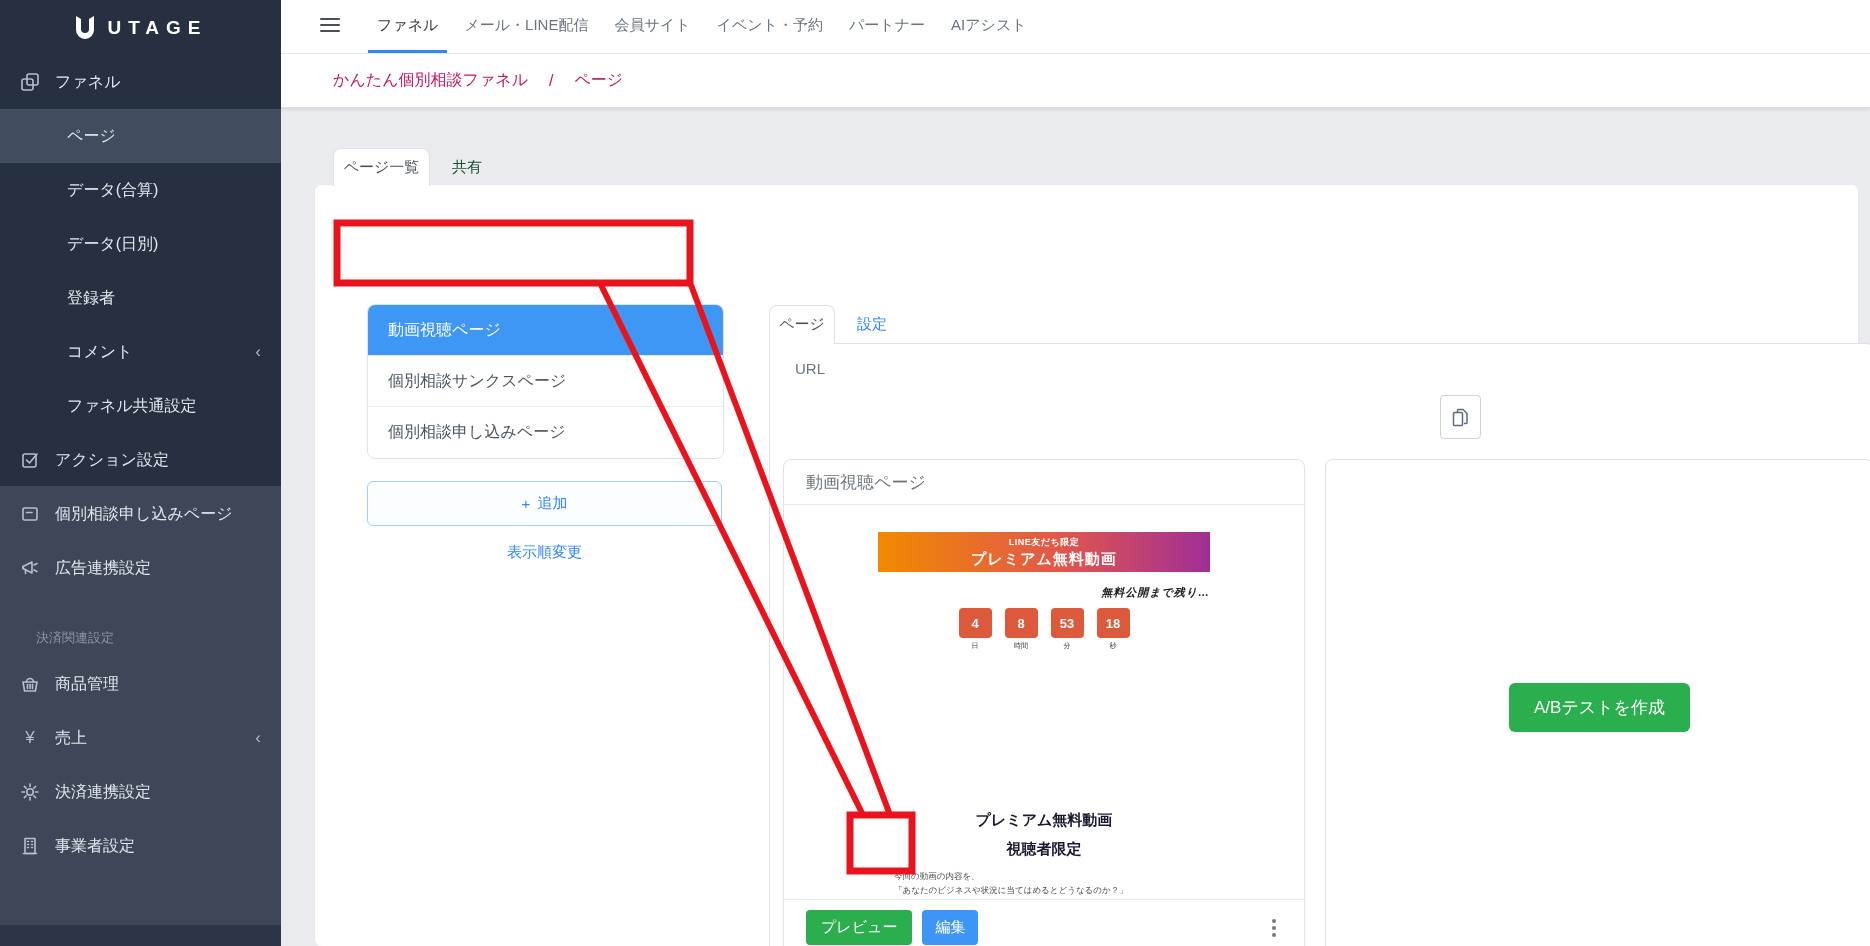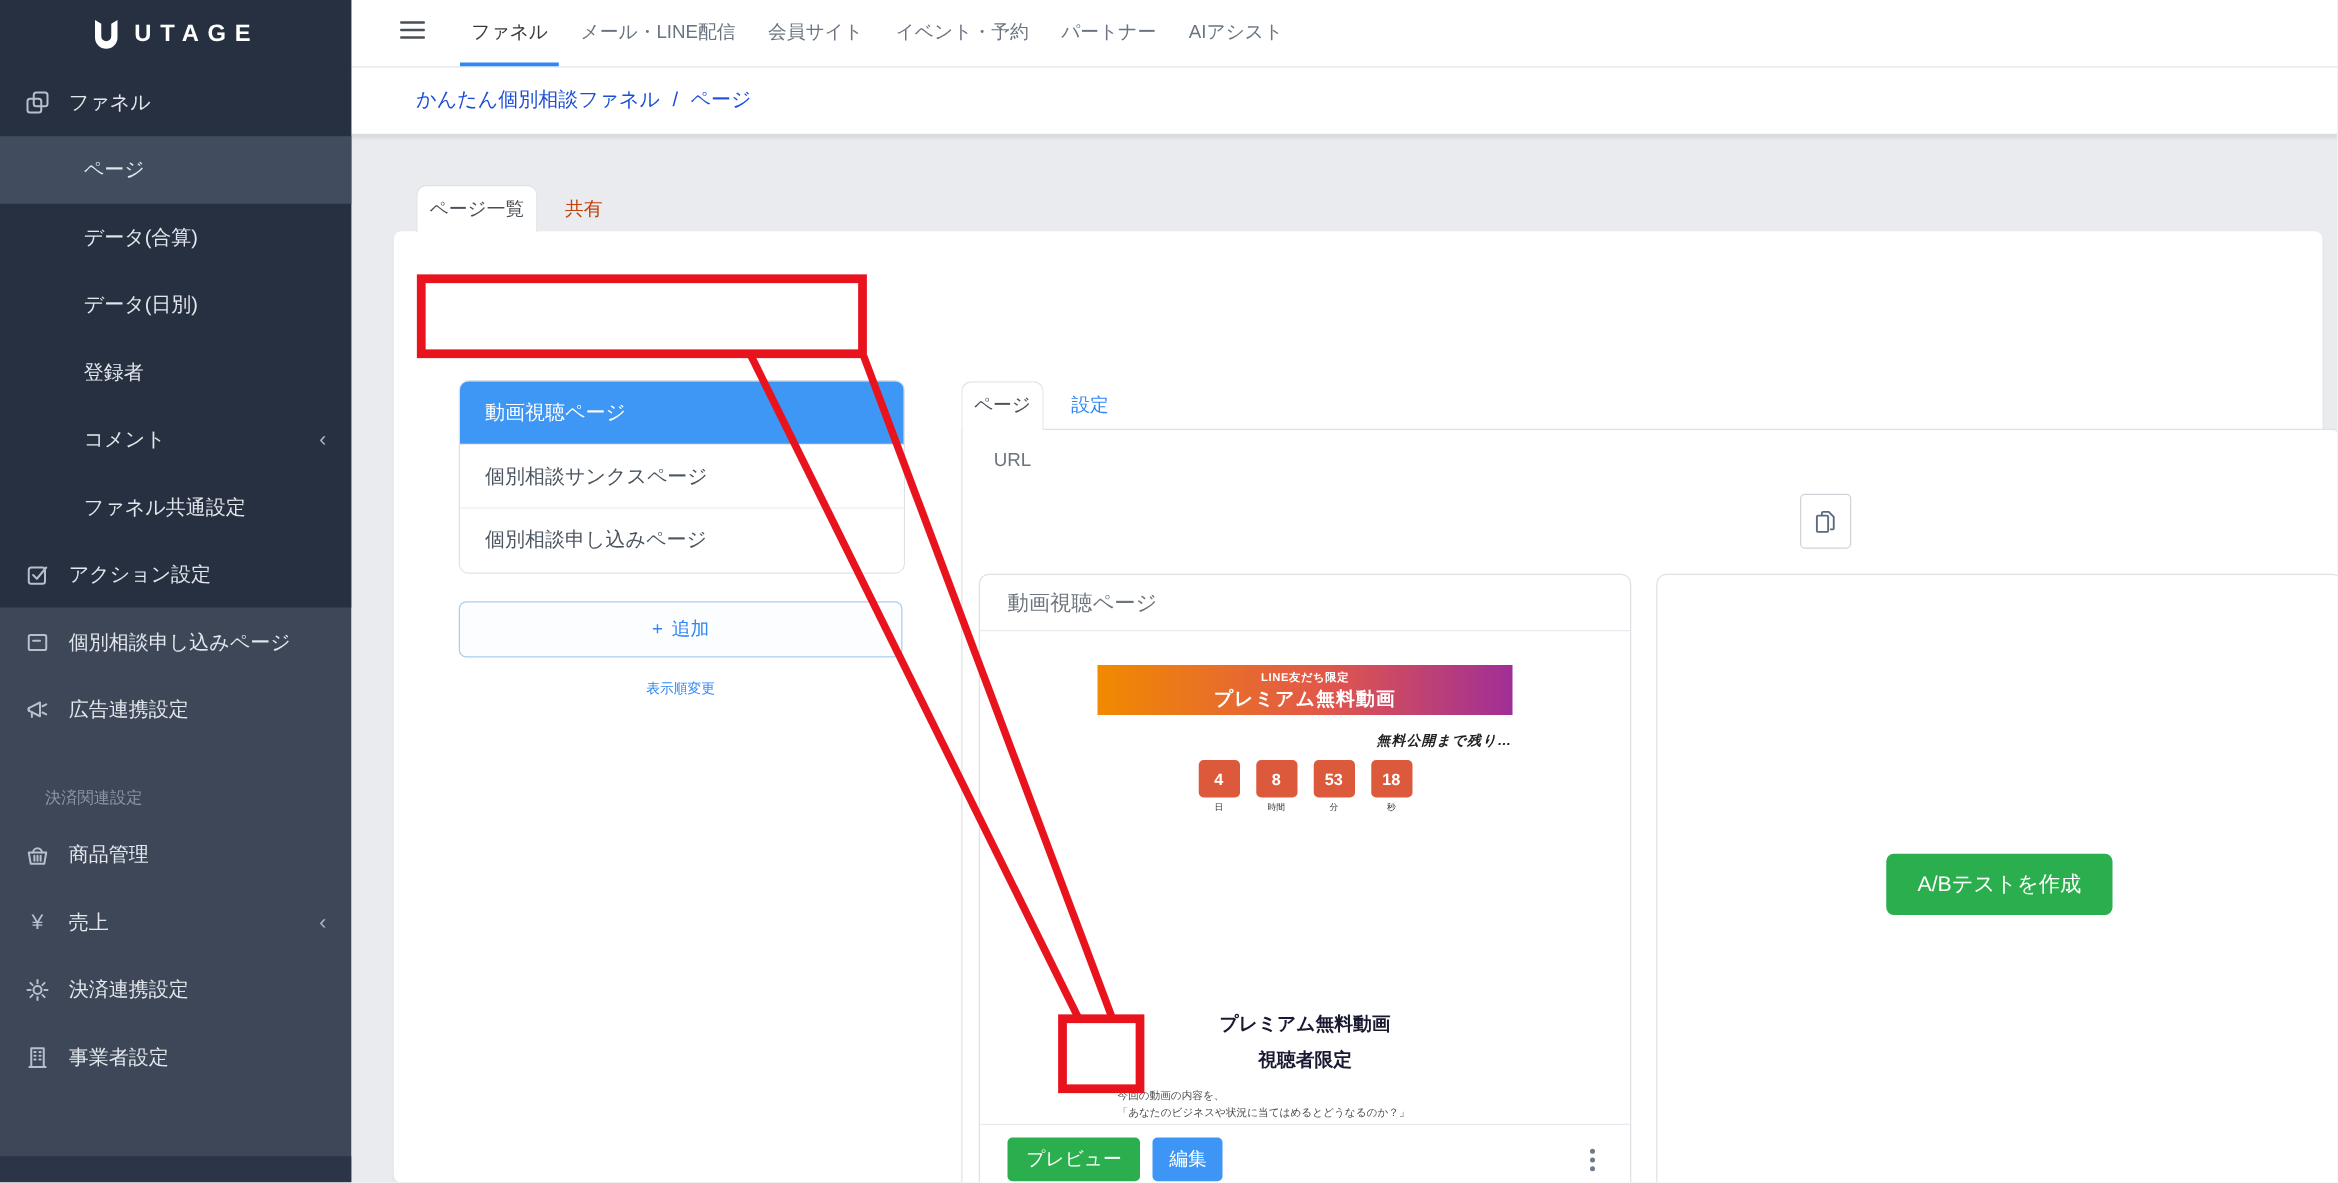--- a/index.html
+++ b/index.html
@@ -25,36 +25,36 @@
   .yen-ic { font-size:17px; color:#b7bfcc; }
 
   
   .topnav { position:absolute; left:281px; top:0; width:1589px; height:54px; background:#fff; border-bottom:1px solid #e3e7ea; display:flex; align-items:stretch; z-index:4; }
   .hamburger { margin:0 0 0 39px; align-self:center; cursor:pointer; }
   .nav-items { display:flex; margin-left:24px; }
   .nav-item { font-size:15px; color:#6a7480; padding:0 9px; margin:0 4px; display:flex; align-items:center; border-bottom:3px solid transparent; white-space:nowrap; cursor:pointer; }
   .nav-item.active { color:#343a40; border-bottom-color:#2f86f6; }
 
   
-  .breadcrumb { position:absolute; left:281px; top:54px; width:1589px; height:54px; background:#fff; display:flex; align-items:center; padding-left:52px; gap:10px; font-size:16px; color:#1d4ed8; border-bottom:1px solid #d9dee3; box-shadow:0 2px 3px rgba(0,0,0,.08); z-index:3; }
+  .breadcrumb { position:absolute; left:281px; top:54px; width:1589px; height:54px; background:#fff; display:flex; align-items:center; padding-left:52px; gap:21px; font-size:16px; color:#be185d; border-bottom:1px solid #d9dee3; box-shadow:0 2px 3px rgba(0,0,0,.08); z-index:3; }
   .bc-link { cursor:pointer; }
 
   
   .content { position:absolute; left:281px; top:108px; width:1589px; height:838px; background:#e9ebef; }
   .outer-card { position:absolute; left:34px; top:77px; width:1543px; height:761px; background:#fff; border-radius:6px; box-shadow:0 1px 2px rgba(0,0,0,.04); }
   .tab-pagelist { position:absolute; left:52px; top:40px; width:97px; height:38px; background:#fff; border:1px solid #dee2e6; border-bottom:none; border-radius:8px 8px 0 0; display:flex; align-items:center; justify-content:center; font-size:15px; color:#495057; z-index:2; cursor:pointer; white-space:nowrap; }
-  .tab-share { position:absolute; left:156px; top:40px; width:60px; height:38px; display:flex; align-items:center; justify-content:center; font-size:15px; color:#c2410c; z-index:2; cursor:pointer; white-space:nowrap; }
+  .tab-share { position:absolute; left:156px; top:40px; width:60px; height:38px; display:flex; align-items:center; justify-content:center; font-size:15px; color:#14532d; z-index:2; cursor:pointer; white-space:nowrap; }
 
   
   .page-list { position:absolute; left:52px; top:119px; width:357px; border:1px solid #dee2e6; border-radius:8px; overflow:hidden; background:#fff; }
   .pl-item { height:51px; display:flex; align-items:center; padding-left:20px; font-size:16px; color:#4b5560; background:#fff; border-bottom:1px solid #e8ebee; white-space:nowrap; cursor:pointer; }
   .pl-item:last-child { border-bottom:none; }
   .pl-item.selected { background:#3e96f5; color:#fff; }
   .add-btn { position:absolute; left:52px; top:296px; width:355px; height:45px; border:1px solid #a9cdf0; border-radius:6px; background:#fcfdff; color:#2f86f6; font-size:15px; display:flex; align-items:center; justify-content:center; gap:7px; cursor:pointer; }
-  .reorder-link { position:absolute; left:52px; top:358px; width:355px; text-align:center; font-size:11px; color:#2f86f6; cursor:pointer; }
+  .reorder-link { position:absolute; left:52px; top:358px; width:355px; text-align:center; font-size:15px; color:#2f86f6; cursor:pointer; }
 
   
   .tab-page { position:absolute; left:454px; top:120px; width:66px; height:39px; background:#fff; border:1px solid #dee2e6; border-bottom:1px solid #fff; border-radius:8px 8px 0 0; display:flex; align-items:center; justify-content:center; font-size:15px; color:#495057; z-index:2; cursor:pointer; }
   .tab-settings { position:absolute; left:528px; top:120px; width:58px; height:38px; display:flex; align-items:center; justify-content:center; font-size:15px; color:#2f86f6; z-index:2; cursor:pointer; }
   .detail-box { position:absolute; left:454px; top:158px; width:1105px; height:642px; background:#fff; border:1px solid #dee2e6; border-radius:0 8px 8px 8px; }
   .url-label { position:absolute; left:25px; top:16px; font-size:15px; color:#6c757d; }
   .url-input { position:absolute; left:25px; top:51px; width:643px; height:44px; border:1px solid #ced4da; border-radius:4px; font-size:15px; color:#495057; padding:0 14px; font-family:"Liberation Sans","DejaVu Sans",sans-serif; background:#fff; }
   .copy-btn { position:absolute; left:670px; top:51px; width:41px; height:44px; border:1px solid #ced4da; border-radius:4px; background:#fff; display:flex; align-items:center; justify-content:center; cursor:pointer; }
 
   .preview-card { position:absolute; left:13px; top:115px; width:522px; height:497px; border:1px solid #dee2e6; border-radius:8px; background:#fff; overflow:hidden; }

